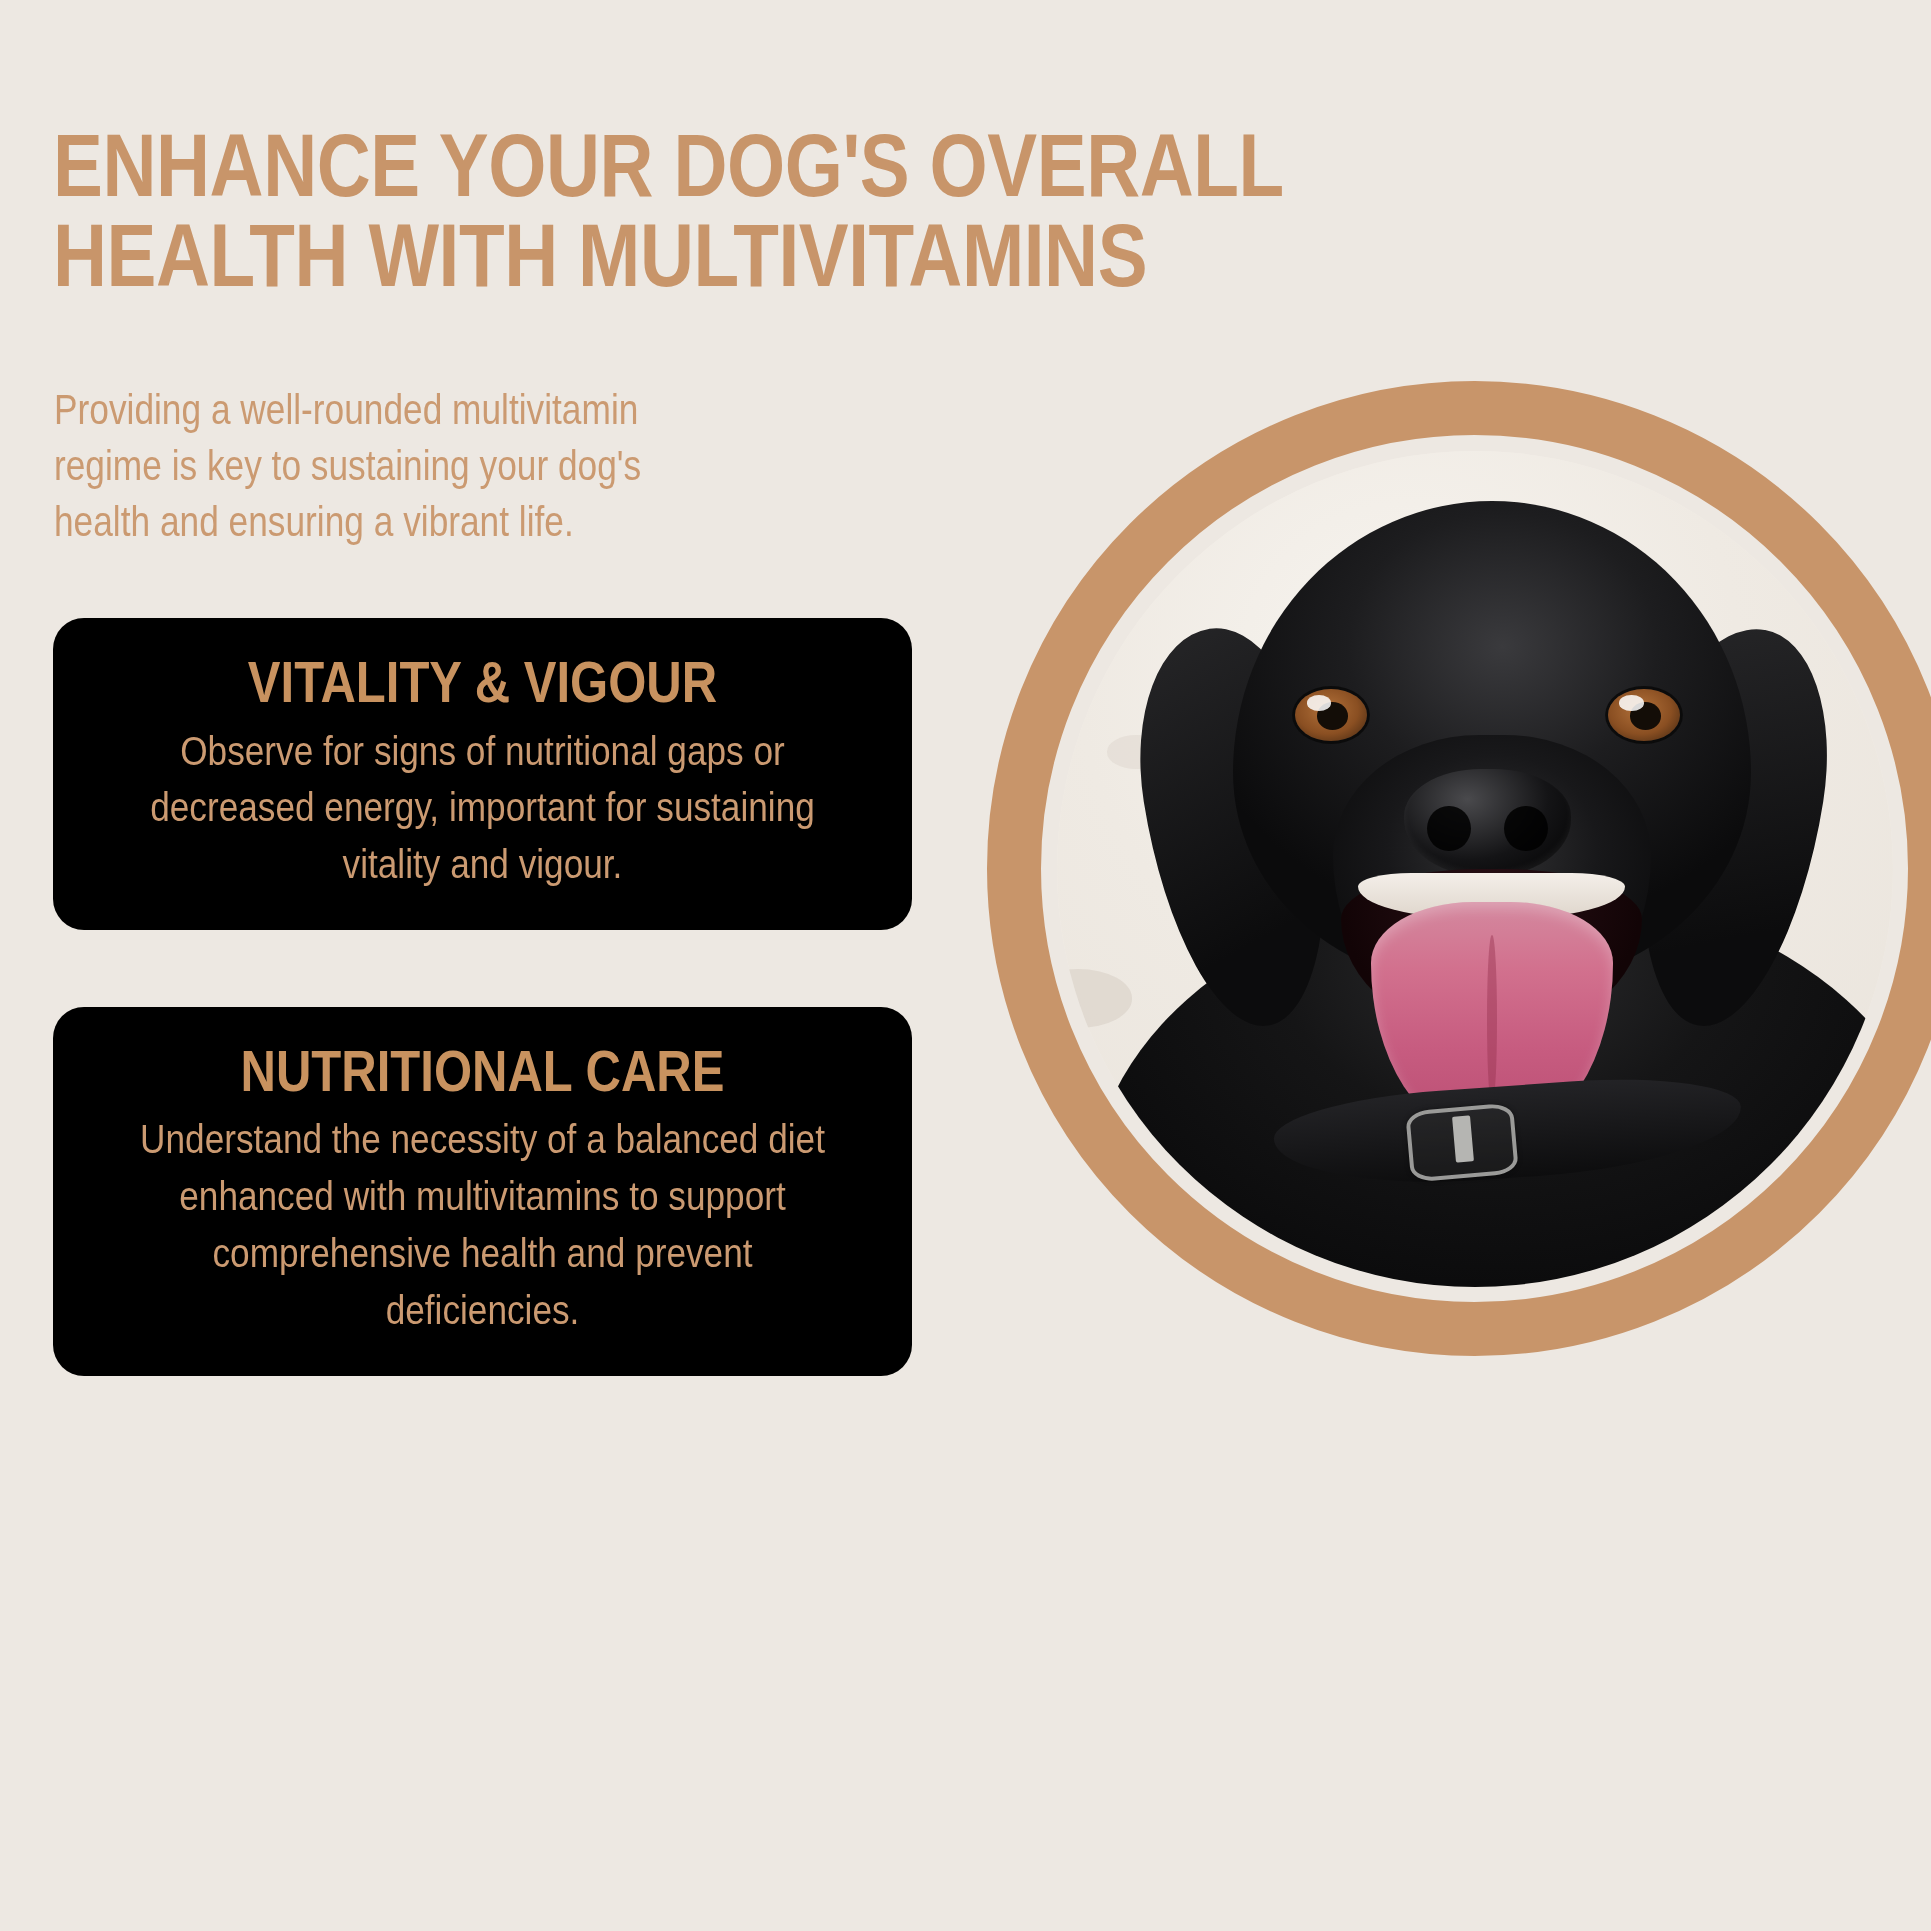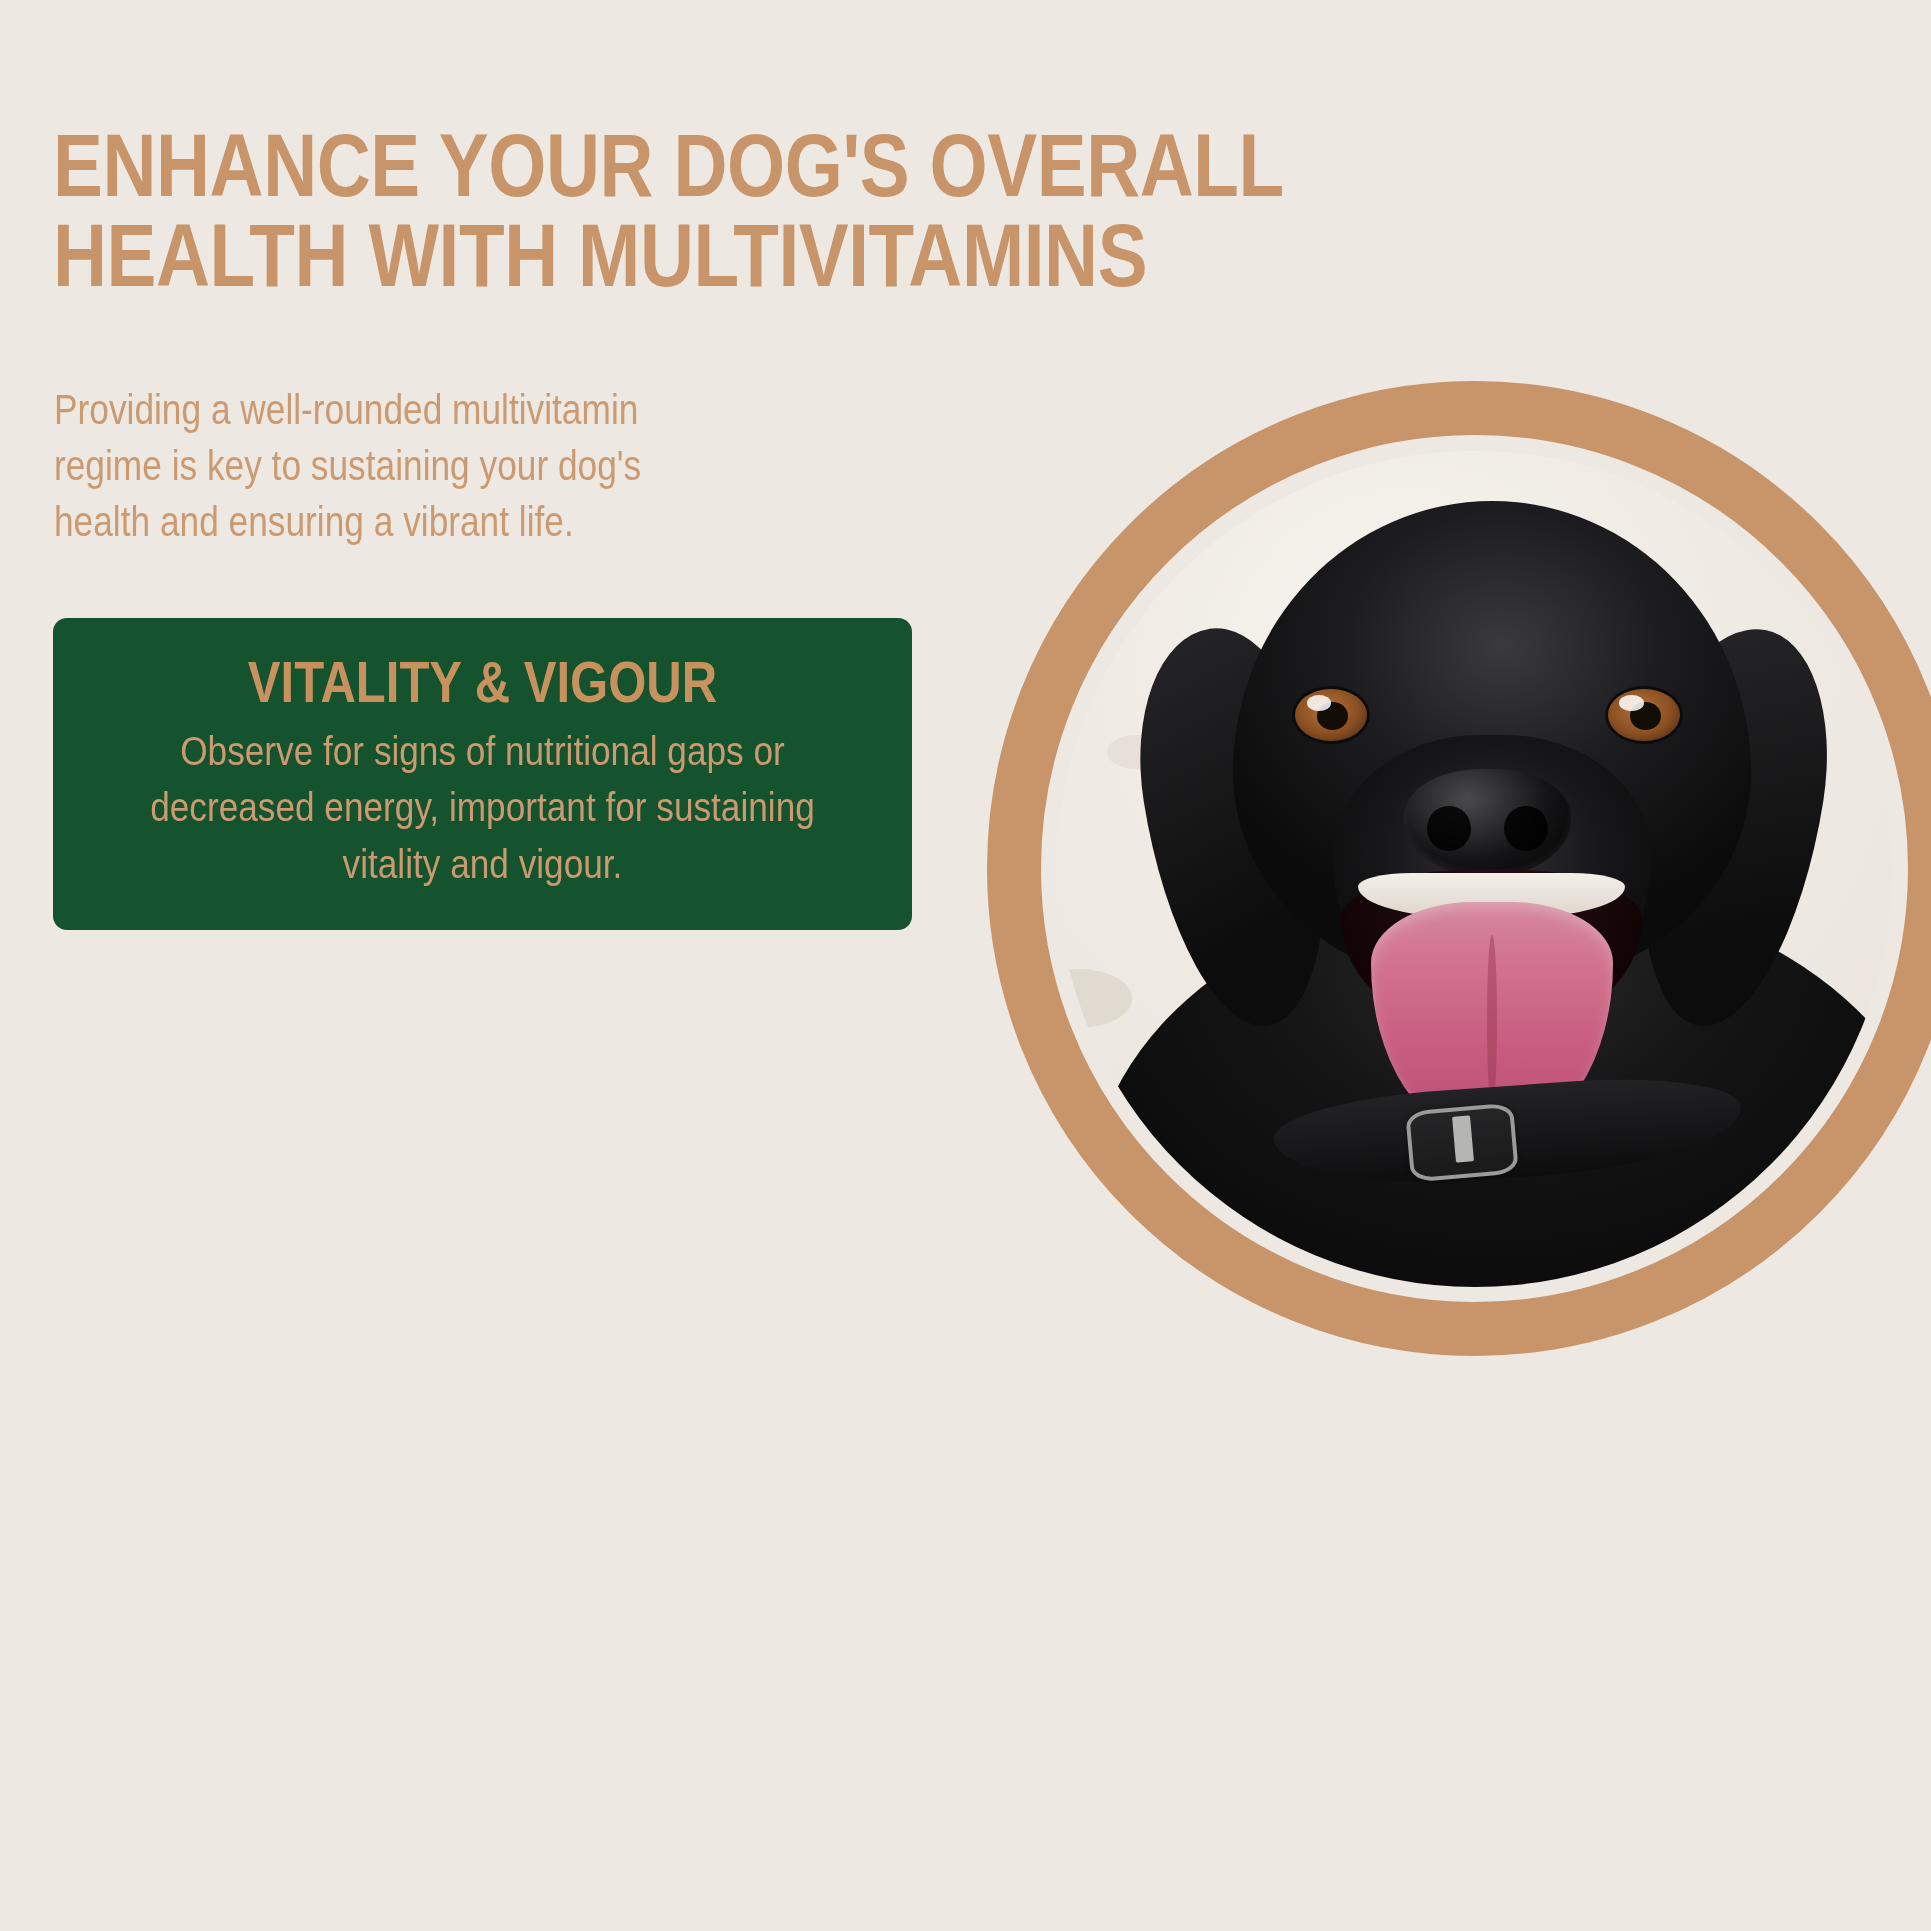--- a/index.html
+++ b/index.html
@@ -34,22 +34,22 @@
     line-height:1.33;
     color:#cb9a71;
     transform:scaleX(0.84);
     transform-origin:left top;
     white-space:pre-line;
   }
 
   
   .cards{position:absolute;left:53px;top:618px;width:859px;}
   .card{
-    background:#14532d;
-    border-radius:14px;
+    background:#000000;
+    border-radius:31px;
     box-sizing:border-box;
     padding:33px 39px 37px;
     margin-bottom:77px;
     text-align:center;
   }
   .card-title{
     font-family:"Liberation Sans Narrow","Liberation Sans",sans-serif;
     font-weight:700;
     font-size:57px;
     line-height:1.12;
@@ -211,20 +211,24 @@
 regime is key to sustaining your dog's
 health and ensuring a vibrant life.</p>
 
   <div class="cards">
 
     <div class="card">
       <h2 class="card-title">VITALITY &amp; VIGOUR</h2>
       <p class="card-body">Observe for signs of nutritional gaps or decreased energy, important for sustaining vitality and vigour.</p>
     </div>
 
+    <div class="card">
+      <h2 class="card-title">NUTRITIONAL CARE</h2>
+      <p class="card-body">Understand the necessity of a balanced diet enhanced with multivitamins to support comprehensive health and prevent deficiencies.</p>
+    </div>
 
 
   </div>
 
   <div class="ring-wrap">
     <div class="ring"></div>
 
     <div class="photo-clip">
       <div class="photo-inner">
 

